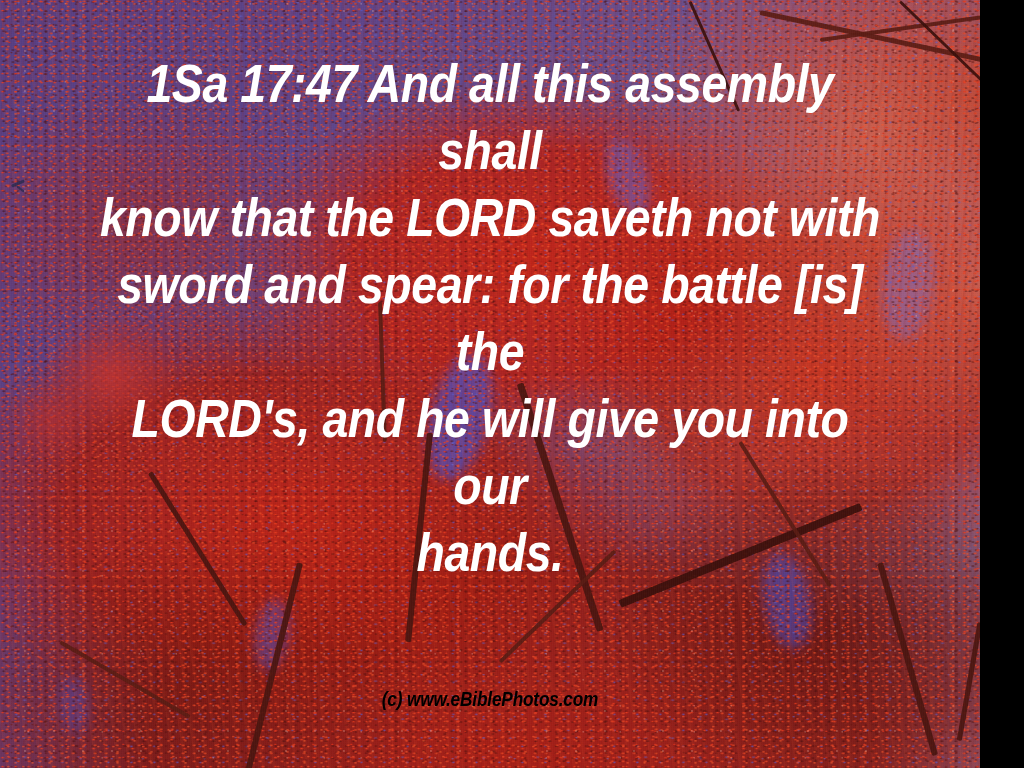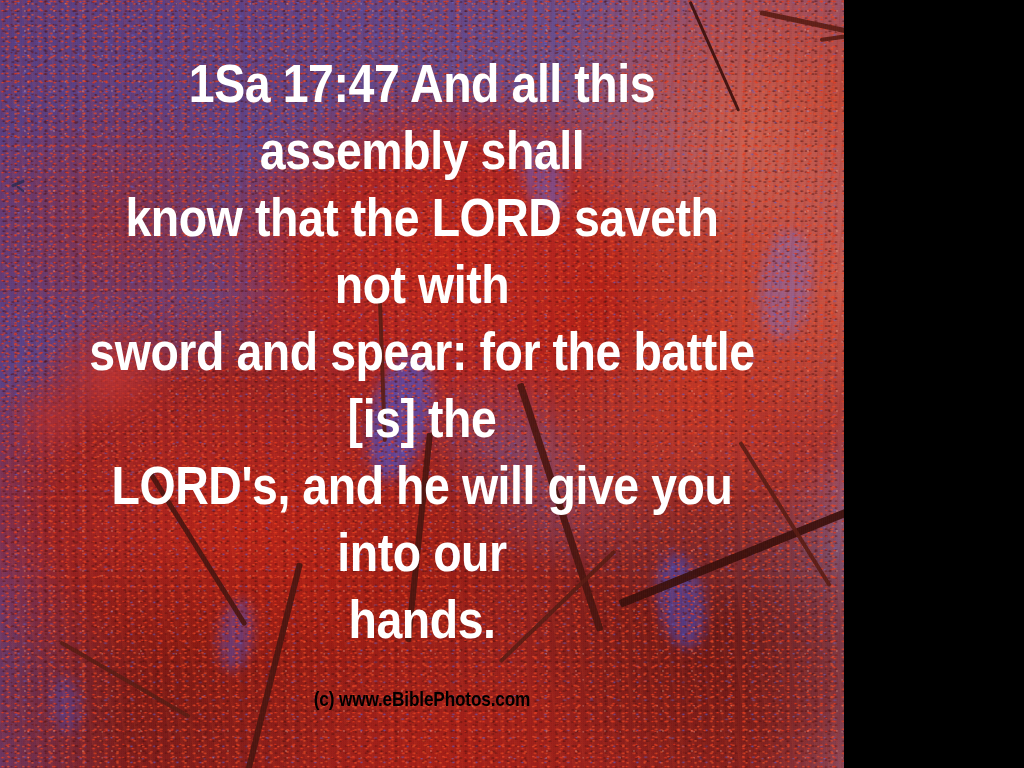--- a/index.html
+++ b/index.html
@@ -4,25 +4,26 @@
 <title>Bible Verse Image</title>
 <style>
   html, body {
     margin: 0;
     padding: 0;
     background: #000;
   }
 
   #stage {
     position: relative;
-    width: 844px;
+    width: 980px;
     height: 768px;
     overflow: hidden;
     font-family: "Liberation Sans", "DejaVu Sans", sans-serif;
     background: #5055bd;
+    font-style: italic;
   }
 
   
 
   .photo {
     position: absolute;
     inset: 0;
     overflow: hidden;
   }
 

